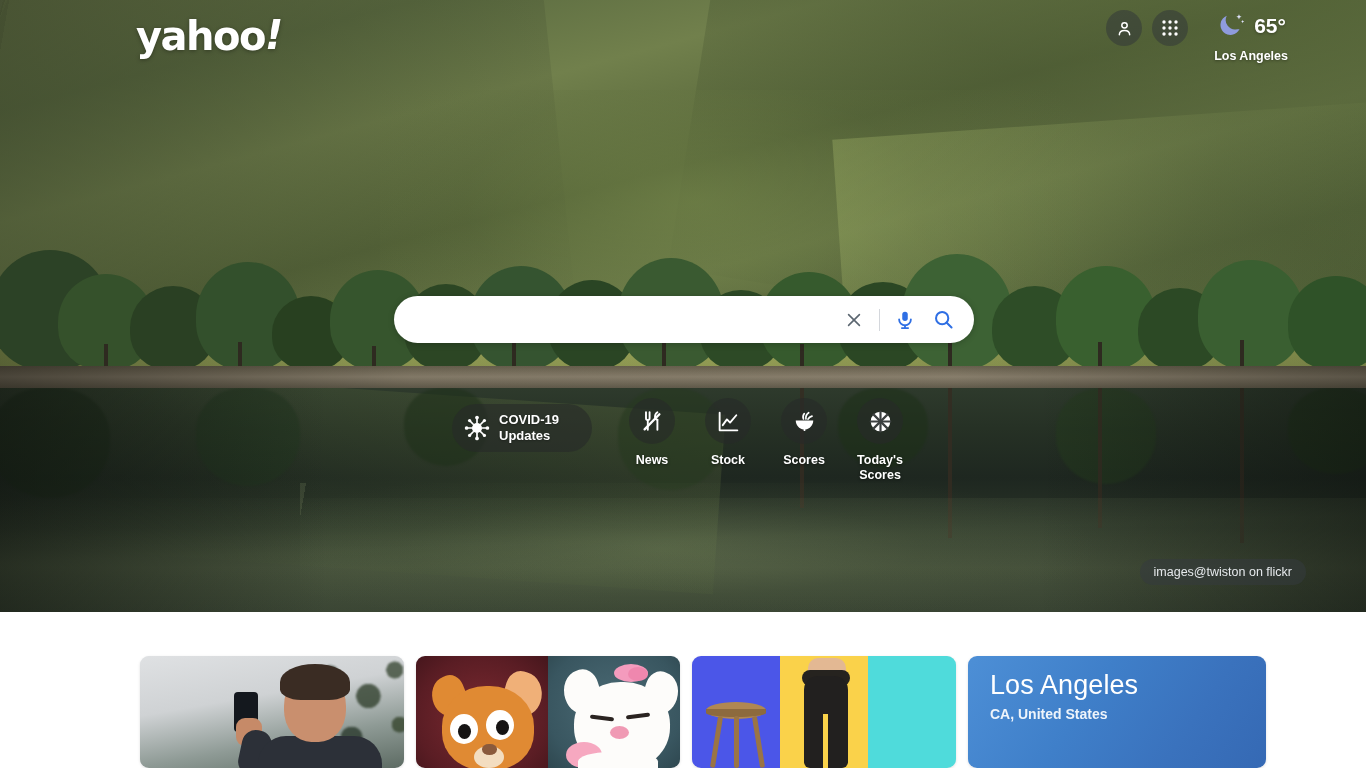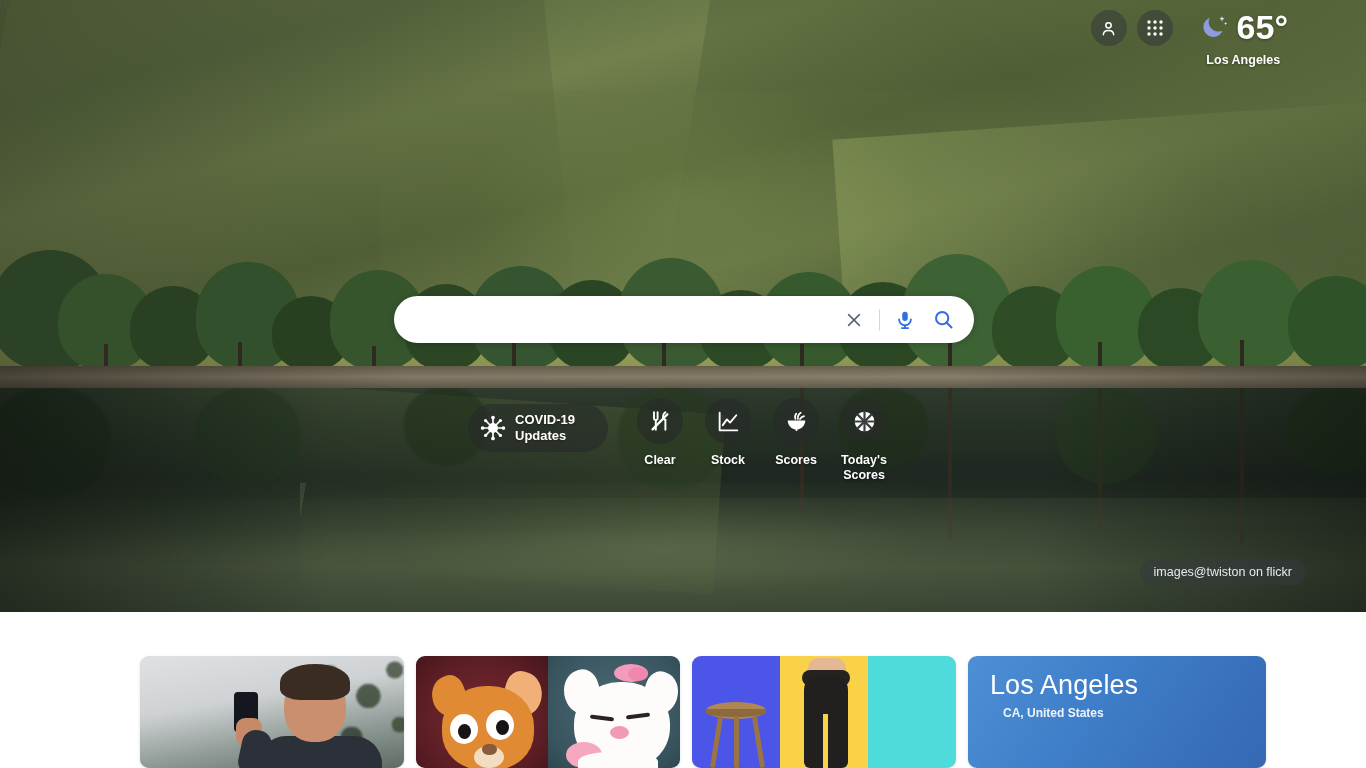--- a/index.html
+++ b/index.html
@@ -123,21 +123,21 @@
   .hdr-right { position:absolute; right:78px; top:10px; display:flex; align-items:flex-start; gap:10px; }
   .icon-btn {
     width:36px; height:36px; border-radius:50%;
     background: rgba(40,44,58,0.42);
     display:flex; align-items:center; justify-content:center;
     cursor:pointer; border:none;
   }
   .icon-btn svg { display:block; }
   .weather-hdr { display:flex; flex-direction:column; align-items:center; margin-left:16px; cursor:pointer; }
   .weather-hdr-top { display:flex; align-items:center; gap:8px; }
-  .temp { color:#ffffff; font-size:34px; font-weight:bold; line-height:1;
+  .temp { color:#ffffff; font-size:21px; font-weight:bold; line-height:1;
     text-shadow:0 1px 3px rgba(0,0,0,0.35); }
   .city-hdr { color:#ffffff; font-size:12.5px; font-weight:bold; margin-top:9px;
     text-shadow:0 1px 3px rgba(0,0,0,0.4); }
 
   
   .searchbar {
     position:absolute; left:394px; top:296px; width:580px; height:47px;
     background:#ffffff; border-radius:24px;
     display:flex; align-items:center;
     box-shadow: 0 1px 6px rgba(0,0,0,0.22);
@@ -149,21 +149,21 @@
     color:#1d2228;
   }
   .search-actions { display:flex; align-items:center; gap:4px; padding-right:14px; }
   .sa-btn { width:34px; height:34px; display:flex; align-items:center; justify-content:center;
     background:none; border:none; cursor:pointer; border-radius:50%; }
   .divider-v { width:1px; height:22px; background:#d4d7dc; margin:0 4px; }
 
   
   .shortcuts {
     position:absolute; left:0; top:398px; width:1366px;
-    display:flex; align-items:flex-start; justify-content:center; gap:0px;
+    display:flex; align-items:flex-start; justify-content:center; gap:8px;
     z-index:14;
   }
   .covid-pill {
     display:flex; align-items:center; gap:9px;
     background: rgba(38,42,40,0.62);
     border-radius:26px; padding:8px 17px 8px 12px;
     cursor:pointer; margin-right:18px; margin-top:6px;
   }
   .covid-label { color:#fff; font-size:13px; font-weight:bold; line-height:1.22;
     width:76px; text-shadow:0 1px 2px rgba(0,0,0,0.3); }
@@ -283,21 +283,21 @@
 
   
   .weather-card {
     width:298px; height:112px; border-radius:9px; overflow:hidden;
     background: linear-gradient(124deg, #4d8fd6 0%, #3f7fc9 40%, #3a72bd 72%, #3569b4 100%);
     position:relative; cursor:pointer; padding:15px 20px 0 22px;
     box-shadow: 0 1px 3px rgba(0,0,0,0.13);
   }
   .wc-city { color:#ffffff; font-size:27px; font-weight:normal; line-height:1.08;
     letter-spacing:0.1px; }
-  .wc-region { color:#eef4fb; font-size:12px; font-weight:bold; margin-top:6px;margin-left:13px; }
+  .wc-region { color:#eef4fb; font-size:14px; font-weight:bold; margin-top:6px; }
   .wc-cond { display:flex; align-items:center; gap:16px; margin-top:10px; }
   .wc-cond-text { color:#ffffff; font-size:17px; font-weight:bold; }
 </style>
 </head>
 <body>
 
 <div class="hero">
 
   <div class="mountain">
     <div class="mountain-shade-left"></div>
@@ -357,20 +357,21 @@
     <div class="refl-trunk" style="left:948px;height:150px;"></div>
     <div class="refl-trunk" style="left:1098px;height:140px;"></div>
     <div class="refl-trunk" style="left:1240px;height:155px;"></div>
     <div class="refl-trunk" style="left:800px;height:120px;"></div>
     <div class="refl-light"></div>
     <div class="lake-sheen"></div>
     <div class="lake-vignette"></div>
   </div>
 
   <div class="header">
+    <div class="logo"><span>yahoo</span><span class="bang">!</span></div>
 
     <div class="hdr-right">
       <button class="icon-btn">
         <svg width="19" height="19" viewBox="0 0 24 24" fill="none" stroke="#ffffff" stroke-width="1.9">
           <circle cx="12" cy="8" r="3.4"></circle>
           <path d="M5.5 20c0-3.6 2.9-5.6 6.5-5.6s6.5 2 6.5 5.6" stroke-linecap="round"></path>
         </svg>
       </button>
 
       <button class="icon-btn">
@@ -458,21 +459,21 @@
     <div class="sc-item">
       <div class="sc-circle">
         <svg width="24" height="24" viewBox="0 0 24 24" fill="none" stroke="#ffffff" stroke-width="1.9" stroke-linecap="round">
           <path d="M6 3.2v6.1c0 1 .8 1.8 1.8 1.8s1.8-.8 1.8-1.8V3.2"></path>
           <line x1="7.8" y1="11.1" x2="7.8" y2="20.8"></line>
           <path d="M17.4 3.2c-1.6 1-2.4 2.8-2.4 4.8 0 1.4.8 2.4 2.4 2.8"></path>
           <line x1="17.4" y1="10.8" x2="17.4" y2="20.8"></line>
           <line x1="4.6" y1="20.4" x2="19.4" y2="5.2" stroke-width="2.3"></line>
         </svg>
       </div>
-      <div class="sc-label">Clear</div>
+      <div class="sc-label">News</div>
     </div>
 
     <div class="sc-item">
       <div class="sc-circle">
         <svg width="25" height="25" viewBox="0 0 24 24" fill="none" stroke="#ffffff" stroke-width="1.8" stroke-linecap="round" stroke-linejoin="round">
           <polyline points="3.5,3.5 3.5,20.5 20.5,20.5"></polyline>
           <polyline points="6.5,15.5 10.5,10 13.5,13 19.5,6"></polyline>
         </svg>
       </div>
       <div class="sc-label">Stock</div>

